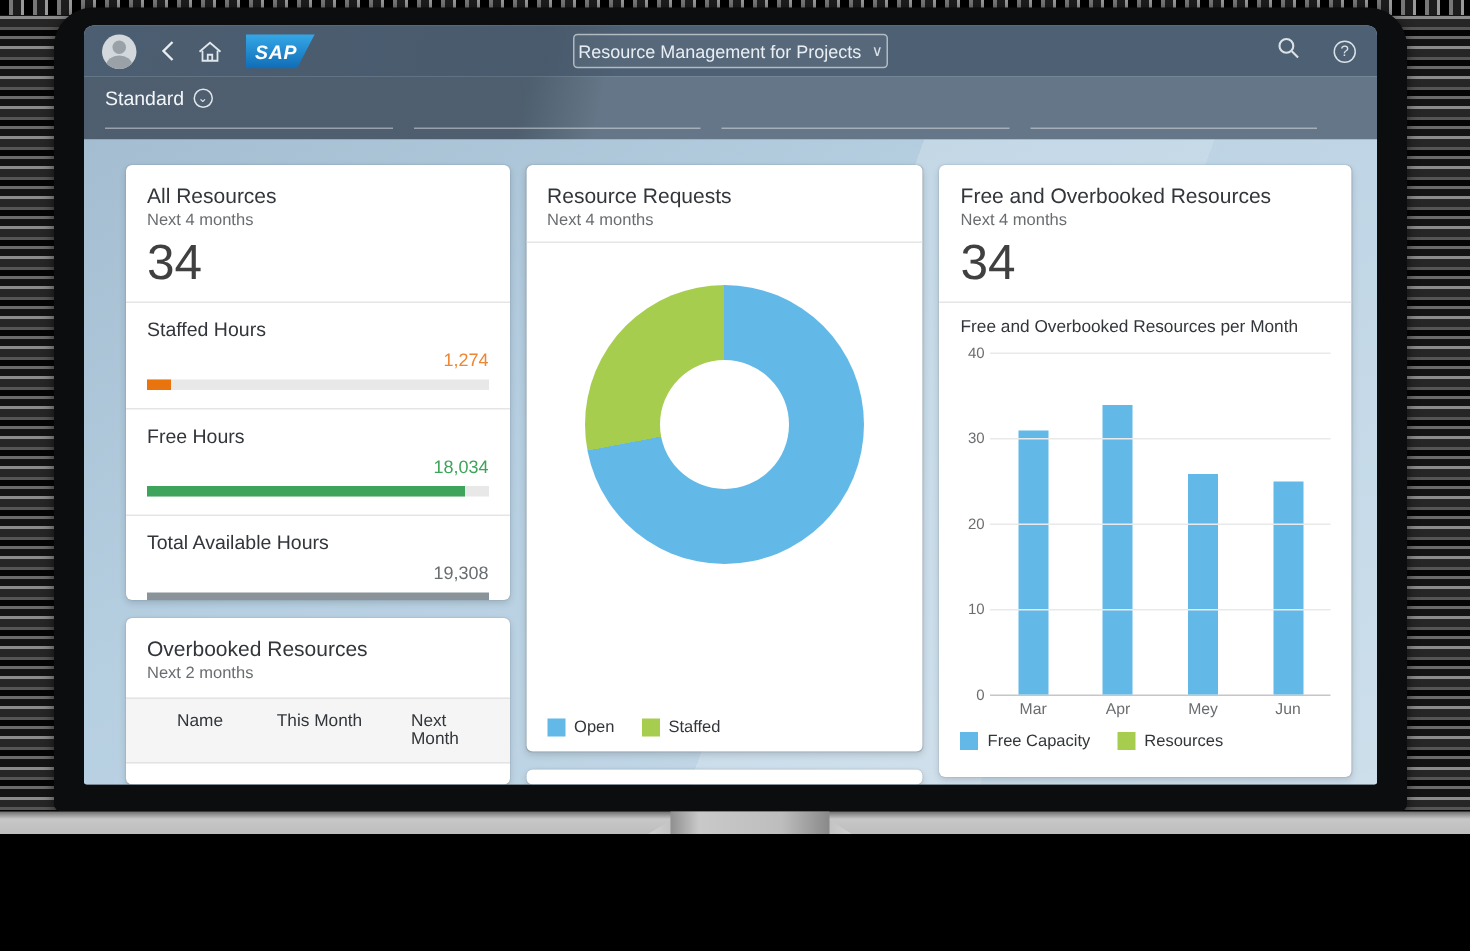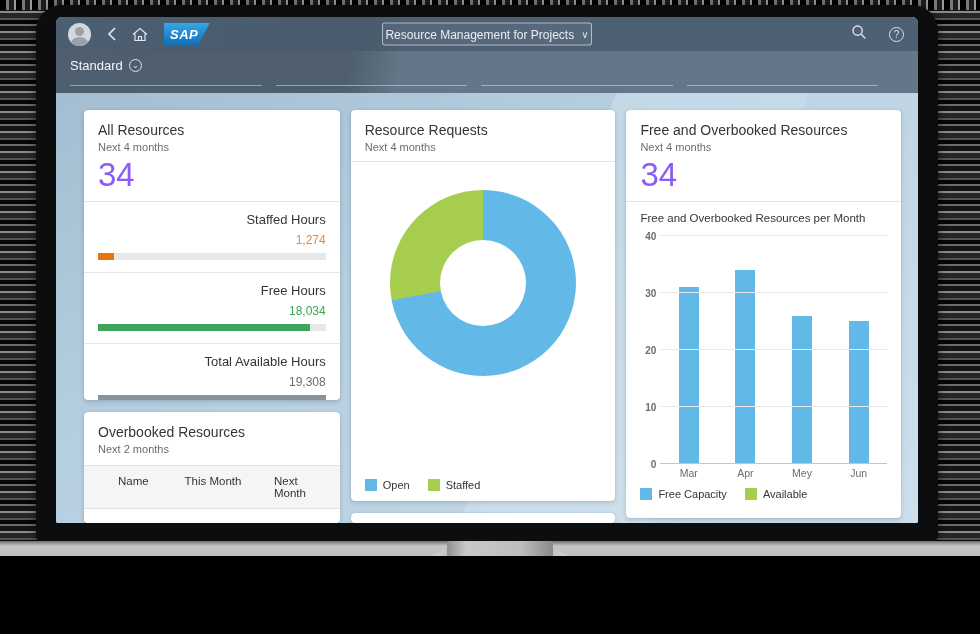--- a/index.html
+++ b/index.html
@@ -62,46 +62,46 @@
     background:linear-gradient(150deg,#a4bdd0 0%,#b6cfe1 40%,#c9dcea 100%); }
   .content::before { content:""; position:absolute; inset:0; pointer-events:none;
     background:linear-gradient(110deg,transparent 55%,rgba(255,255,255,.20) 55%,rgba(255,255,255,.20) 74%,rgba(255,255,255,.08) 74%); }
   .col { display:flex; flex-direction:column; gap:12px; position:relative; }
   .col1 { width:257px; } .col2 { width:266px; } .col3 { width:276px; }
 
   .card { background:#fff; border-radius:4px; box-shadow:0 0 1px rgba(0,0,0,.25),0 2px 5px rgba(0,0,0,.15); overflow:hidden; }
   .card-head { padding:12px 14px 8px; }
   .card-title { font-size:14px; color:#32363a; }
   .card-sub { font-size:11px; color:#6a6d70; margin-top:3px; }
-  .card-kpi { font-size:33px; font-weight:300; color:#8b5cf6; margin-top:4px; line-height:1.1; }
+  .card-kpi { font-size:33px; font-weight:300; color:#404040; margin-top:4px; line-height:1.1; }
   .hd-line { border-bottom:1px solid #e5e5e5; }
 
   .kpi-row { padding:10px 14px 12px; border-bottom:1px solid #e5e5e5; }
-  .kpi-label { font-size:13px; color:#32363a;text-align:right; }
+  .kpi-label { font-size:13px; color:#32363a; }
   .kpi-value { font-size:12px; text-align:right; margin-top:6px; }
   .kpi-track { height:7px; background:#e8e8e8; margin-top:6px; }
   .kpi-fill { height:100%; }
 
   .thead { display:flex; background:#f5f5f5; border-top:1px solid #e3e3e3; border-bottom:1px solid #e3e3e3;
     padding:9px 14px; font-size:11.5px; color:#32363a; margin-top:6px; }
   .th-name { width:38%;padding-left:20px; } .th-this { width:34%; } .th-next { width:28%;padding-left:12px; }
 
   .donut-wrap { flex:1; display:flex; align-items:flex-start; justify-content:center; padding-top:28px; }
   .donut { width:186px; height:186px; border-radius:50%; position:relative; }
   .donut .hole { position:absolute; inset:50px; border-radius:50%; background:#fff; }
   .legend { display:flex; gap:18px; padding:9px 14px 10px; align-items:center; }
   .legend-item { display:flex; align-items:center; gap:6px; font-size:11px; color:#32363a; }
   .swatch { width:12px; height:12px; display:inline-block; }
 
   .peek-card { flex:1; min-height:10px; }
 
   .chart-title { font-size:11.5px; color:#32363a; padding:10px 14px 2px; }
   .chart-area { display:flex; padding:10px 14px 0 10px; }
   .y-axis { width:24px; position:relative; height:228px; }
-  .y-tick { position:absolute; right:4px; transform:translateY(50%); font-size:10px; color:#6a6d70;font-weight:bold; }
+  .y-tick { position:absolute; right:4px; transform:translateY(50%); font-size:10px; color:#6a6d70; }
   .plot { position:relative; flex:1; height:228px; border-bottom:1px solid #c6c6c6; }
   .gridline { position:absolute; left:0; right:0; height:1px; background:#e9e9e9; }
   .bars { position:absolute; inset:0; display:flex; }
   .bar-slot { flex:1; display:flex; align-items:flex-end; justify-content:center; }
   .bar { width:20px; }
   .cat-row { display:flex; padding:3px 14px 0 34px; }
   .cat { flex:1; text-align:center; font-size:10.5px; color:#6a6d70; }
 
   [data-interactable="true"] { cursor:pointer; }
 </style>
@@ -277,21 +277,21 @@
                 <span class="cat" data-interactable="false">Mey</span>
                 <span class="cat" data-interactable="false">Jun</span>
               </div>
             <div class="legend" data-interactable="false">
               <div class="legend-item" data-interactable="false">
                 <span class="swatch" data-interactable="false" style="background: rgb(98, 185, 232);"></span>
                 <span data-interactable="false">Free Capacity</span>
               </div>
               <div class="legend-item" data-interactable="false">
                 <span class="swatch" data-interactable="false" style="background: rgb(166, 205, 78);"></span>
-                <span data-interactable="false">Available</span>
+                <span data-interactable="false">Resources</span>
               </div>
             </div>
           </div>
         </div>
 
       </div>
     </div>
   </div>
 
   <div class="chin" data-interactable="false"></div>

